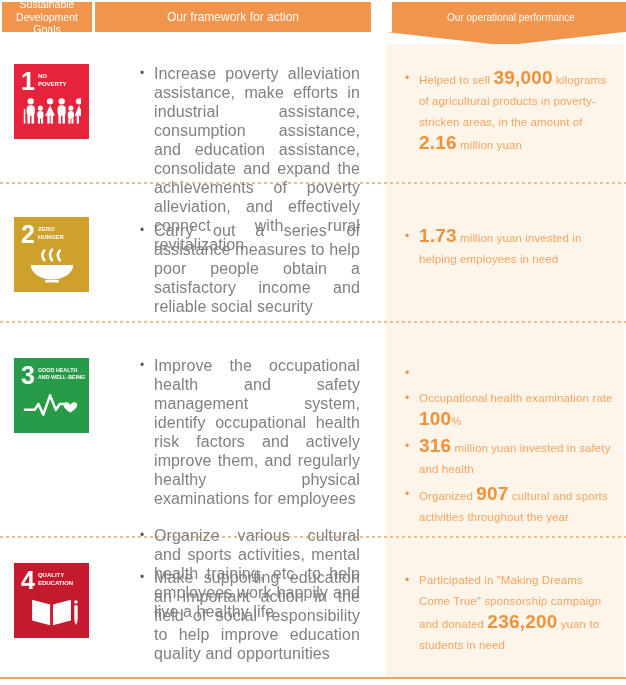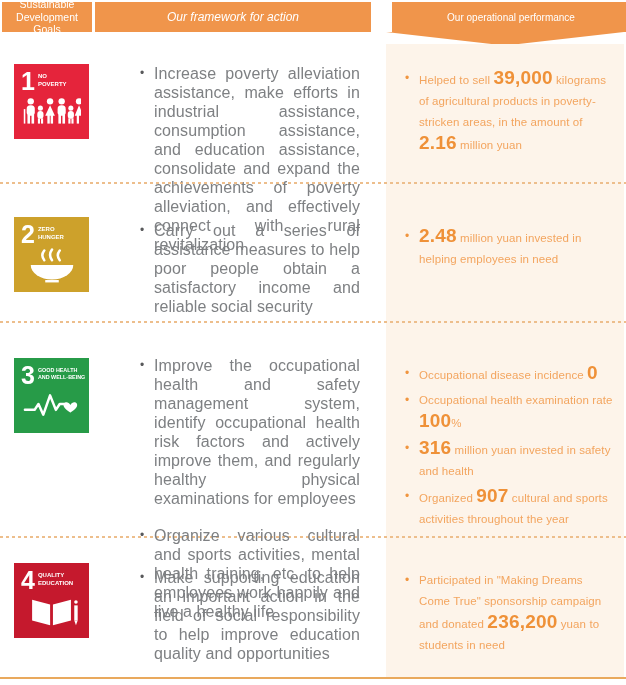--- a/index.html
+++ b/index.html
@@ -7,21 +7,21 @@
   .page {
     position:relative; width:626px; height:685px; background:#fff;
     font-family:"Liberation Sans", sans-serif; overflow:hidden;
   }
   
   .hdr-cell {
     position:absolute; top:2px; height:30px; background:#F0954B; color:#fff;
     display:flex; align-items:center; justify-content:center; text-align:center;
   }
   .hdr-sdg   { left:2px;  width:90px;  font-size:10.5px; line-height:12.5px; }
-  .hdr-fw    { left:95px; width:276px; font-size:12px;font-style:italic; }
+  .hdr-fw    { left:95px; width:276px; font-size:12px; }
   .hdr-perf  { left:392px;width:238px; font-size:10px; }
   .chevron {
     position:absolute; top:32px; left:386px; width:238px; height:13px; background:#F0954B;
     clip-path:polygon(0 0, 100% 0, 52% 100%, 48% 100%);
   }
   
   .panel { position:absolute; top:44px; left:386px; width:238px; height:633px; background:#FDF4EA; }
   .bottom-line { position:absolute; top:677px; left:0; width:626px; height:2px; background:#E9A95D; }
   
   .rows { position:absolute; top:48px; left:0; width:626px; }
@@ -160,21 +160,21 @@
             <li>
               <span class="dot">•</span>
               <span class="fw-text">Carry out a series of assistance measures to help poor people obtain a satisfactory income and reliable social security</span>
             </li>
           </ul>
       </div>
       <div class="pf-cell">
         <ul class="pf-list">
             <li>
               <span class="dot">•</span>
-              <span class="pf-text"><span class="big">2.48</span><span> million yuan invested in helping employees in need</span></span>
+              <span class="pf-text"><span class="big">1.73</span><span> million yuan invested in helping employees in need</span></span>
             </li>
           </ul>
       </div>
     </div>
     <div class="sep"></div>
 
     <div class="row r3">
       <div class="icon-cell">
         <div class="sdg sdg3">
           <div class="sdg-top">
@@ -198,21 +198,20 @@
             <li>
               <span class="dot">•</span>
               <span class="fw-text">Organize various cultural and sports activities, mental health training, etc. to help employees work happily and live a healthy life</span>
             </li>
           </ul>
       </div>
       <div class="pf-cell">
         <ul class="pf-list">
             <li>
               <span class="dot">•</span>
-              <span class="pf-text"><span>Occupational disease incidence </span><span class="big">0</span></span>
             </li>
             <li>
               <span class="dot">•</span>
               <span class="pf-text"><span>Occupational health examination rate </span><span class="big">100</span><span>%</span></span>
             </li>
             <li>
               <span class="dot">•</span>
               <span class="pf-text"><span class="big">316</span><span> million yuan invested in safety and health</span></span>
             </li>
             <li>

